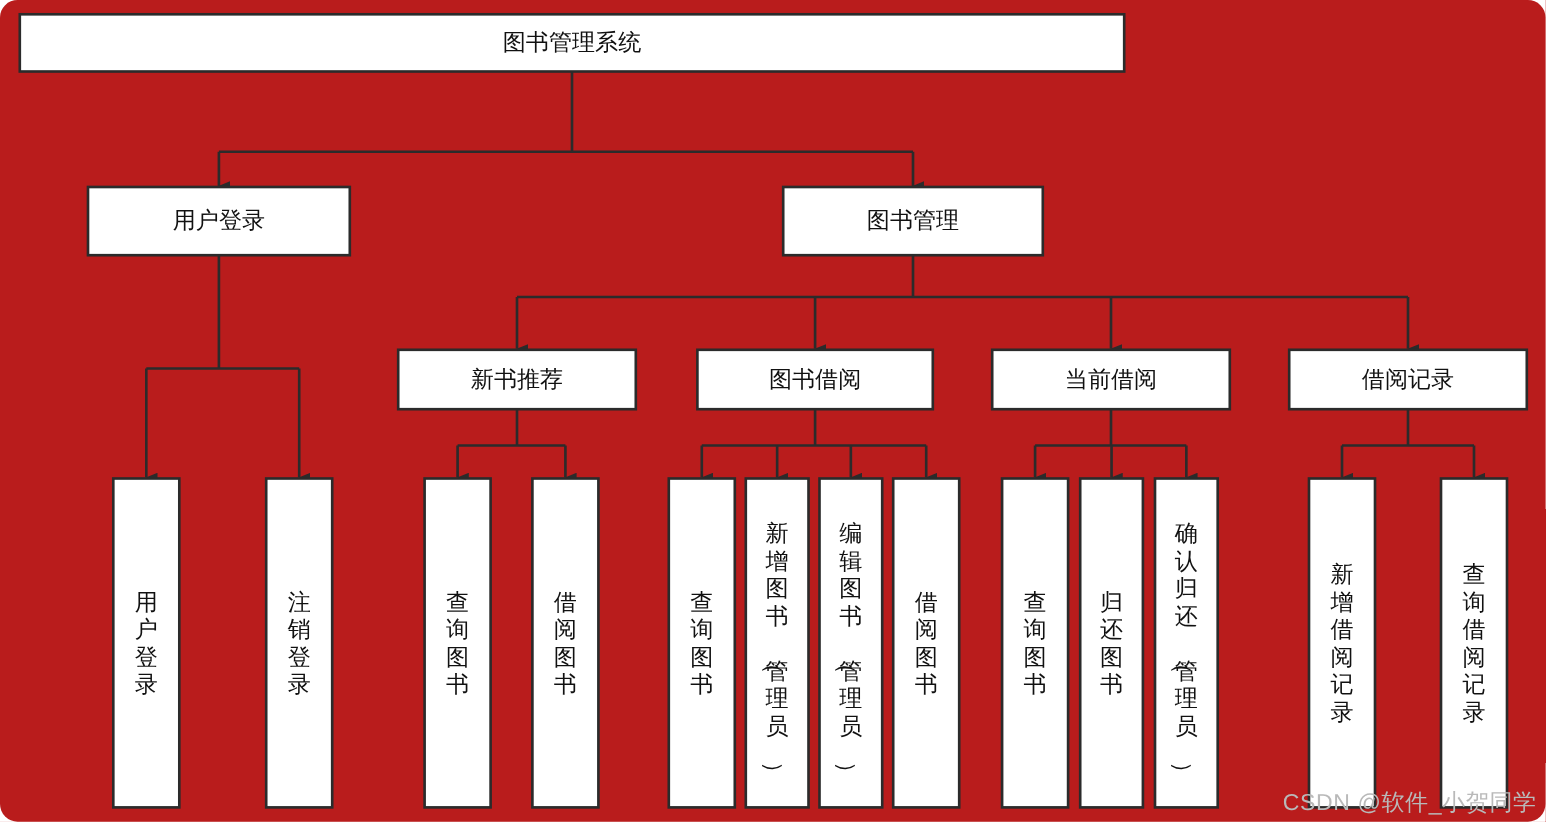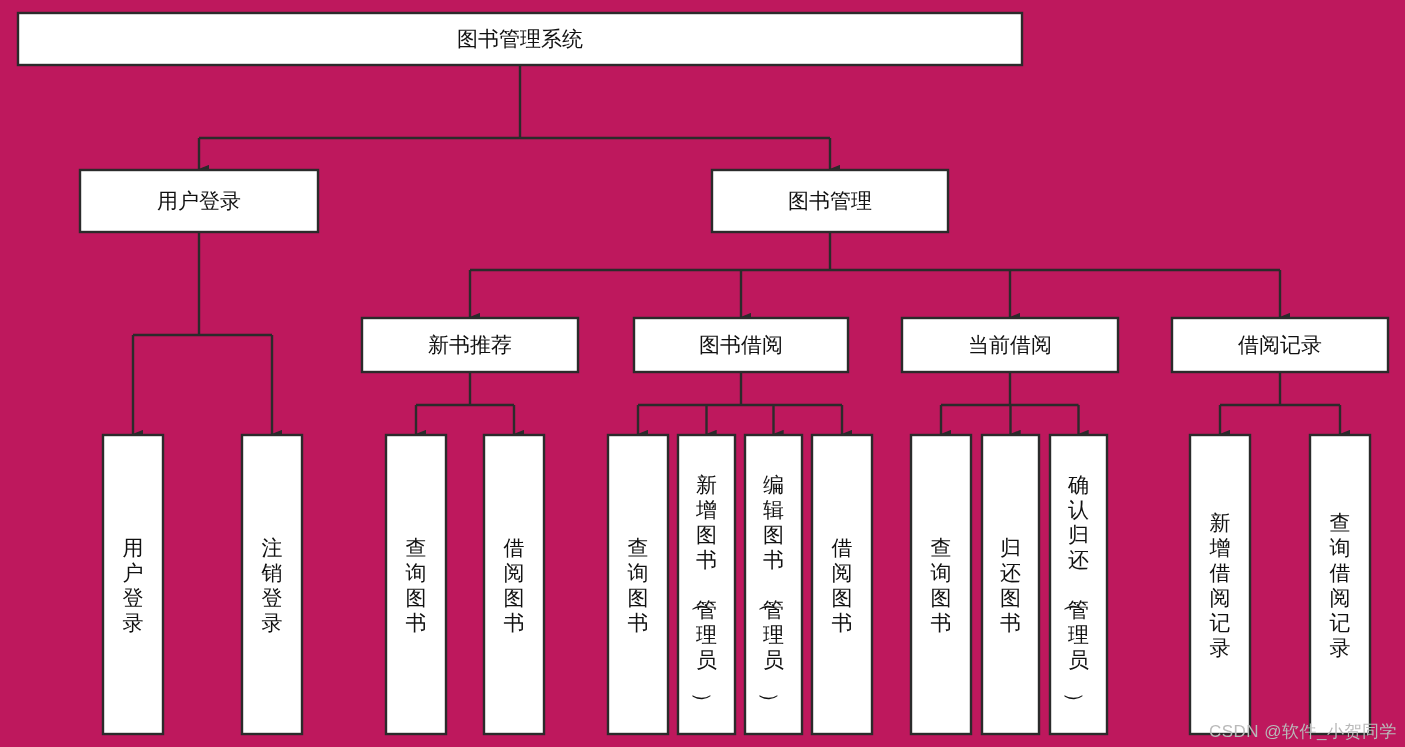--- a/index.html
+++ b/index.html
@@ -11,21 +11,22 @@
   body {
     width: 1405px;
     height: 747px;
     font-family: "Liberation Sans", "DejaVu Sans", sans-serif;
     overflow: hidden;
   }
   #diagram-root {
     position: relative;
     width: 1405px;
     height: 747px;
-    background: #be185d;
+    background: #b91c1c;
+    border-radius: 16px;
   }
   svg#tree-svg {
     position: absolute;
     left: 0;
     top: 0;
     width: 1405px;
     height: 747px;
     display: block;
   }
   .node-box {
@@ -50,21 +51,21 @@
     font-family: "Liberation Sans", "DejaVu Sans", sans-serif;
     font-size: 21px;
     fill: #111111;
     text-anchor: middle;
   }
   .watermark {
     position: absolute;
     right: 8px;
     bottom: 4px;
     font-family: "Liberation Sans", "DejaVu Sans", sans-serif;
-    font-size: 17px;
+    font-size: 21px;
     color: #b9b9b9;
     letter-spacing: 0.5px;
     white-space: nowrap;
     pointer-events: none;
   }
 </style>
 </head>
 <body>
 
 <div id="diagram-root">

